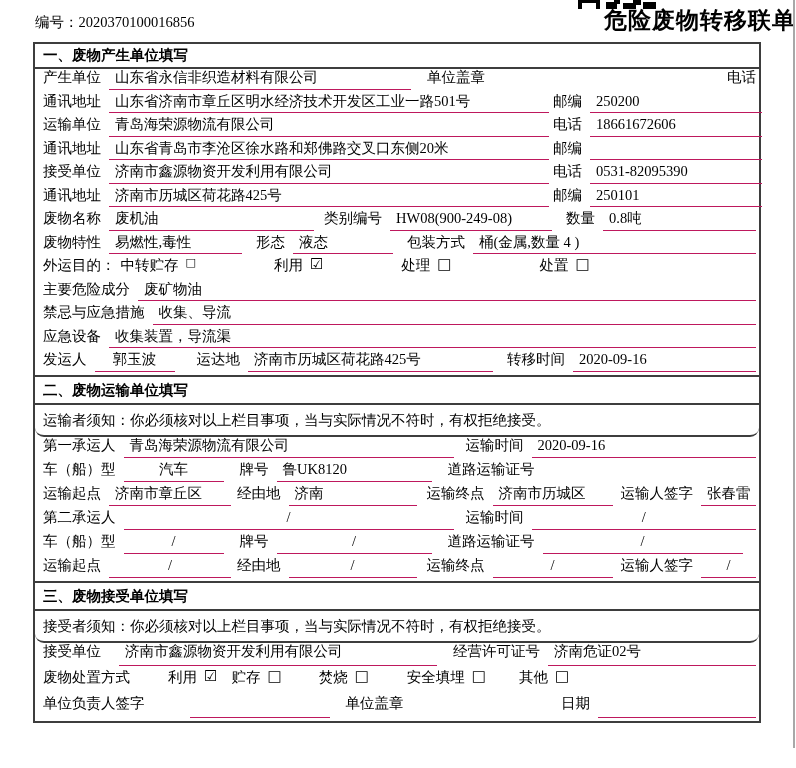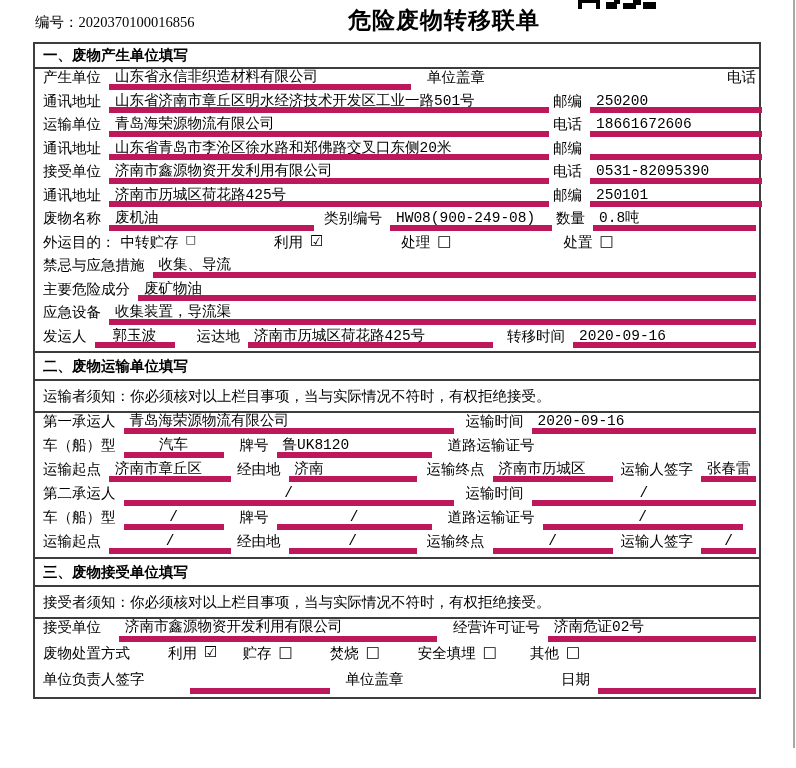--- a/index.html
+++ b/index.html
@@ -1,37 +1,37 @@
 <!DOCTYPE html>
 <html><head>
 <meta charset="utf-8">
 <style>
   html,body{margin:0;padding:0;background:#fff;}
   .page{position:relative;width:796px;height:748px;background:#fff;overflow:hidden;
         font-family:"Liberation Serif","DejaVu Serif",serif;color:#000;font-size:14.5px;}
   .page-edge{position:absolute;right:1px;top:0;width:2px;height:100%;background:#a8a8a8;}
   .doc-header{position:relative;height:42px;}
   .serial{position:absolute;left:35px;top:13px;white-space:nowrap;}
-  .doc-title{position:absolute;left:0;right:0;top:5px;text-align:center;padding-left:92px;
+  .doc-title{position:absolute;left:0;right:0;top:5px;text-align:right;padding-left:92px;
              font-size:23px;font-weight:bold;letter-spacing:1px;}
   .qr{position:absolute;left:578px;top:0;}
   .form-table{position:absolute;left:33px;top:42px;width:724px;border:2px solid #3d3d3d;
               background:#fff;box-sizing:content-box;}
   .sec-header{height:23px;line-height:23px;font-weight:bold;padding:0 8px;
               border-bottom:2px solid #3d3d3d;}
   .sec-header.mid{height:26px;line-height:26px;border-top:2px solid #3d3d3d;}
   .note-row{height:30px;line-height:30px;padding:0 8px;border-bottom:2px solid #3d3d3d;
-            white-space:nowrap;}
+            white-space:nowrap;border-radius:9px;}
   .row{display:flex;height:23.5px;padding:0 3px 3px 8px;
        box-sizing:border-box;line-height:17px;}
   .row.s2{height:24px;}
   .row.s3{height:26px;}
   .lbl{white-space:nowrap;flex-shrink:0;}
-  .u{border-bottom:6px solid #be185d;white-space:nowrap;margin-left:8px;padding:0 6px;
-     box-sizing:border-box;flex-shrink:0;overflow:hidden;font-family:Liberation Mono, monospace;}
+  .u{border-bottom:1px solid #be185d;white-space:nowrap;margin-left:8px;padding:0 6px;
+     box-sizing:border-box;flex-shrink:0;overflow:hidden;}
   .u.c{text-align:center;}
   .fill{flex:1 1 auto;min-width:0;}
   .sp{flex:1 1 auto;min-width:4px;}
   .spf{flex-shrink:0;}
   .cb{font-family:"DejaVu Sans",sans-serif;font-size:15px;line-height:15px;margin-left:7px;
       flex-shrink:0;}
   .cb.sm{font-size:11px;line-height:12px;}
   .footer{position:absolute;left:35px;top:751px;white-space:nowrap;}
 </style>
 </head>
@@ -104,45 +104,53 @@
       <span class="sp"></span>
       <span class="lbl">邮编</span>
       <span class="u" style="width:172px">250101</span>
     </div>
 
     <div class="row">
       <span class="lbl">废物名称</span>
       <span class="u" style="width:205px">废机油</span>
       <span class="lbl" style="margin-left:10px">类别编号</span>
       <span class="u" style="width:162px">HW08(900-249-08)</span>
-      <span class="lbl" style="margin-left:4px">数量</span>
+      <span class="lbl" style="margin-left:14px">数量</span>
       <span class="u fill">0.8吨</span>
     </div>
 
+    <div class="row">
+      <span class="lbl">废物特性</span>
+      <span class="u" style="width:133px">易燃性,毒性</span>
+      <span class="lbl" style="margin-left:14px">形态</span>
+      <span class="u" style="width:100px">液态</span>
+      <span class="lbl" style="margin-left:14px">包装方式</span>
+      <span class="u fill">桶(金属,数量 4 )</span>
+    </div>
 
     <div class="row">
       <span class="lbl">外运目的：</span>
       <span class="lbl" style="margin-left:5px">中转贮存</span>
       <span class="cb sm">□</span>
       <span class="lbl" style="margin-left:78px">利用</span>
       <span class="cb">☑</span>
       <span class="lbl" style="margin-left:78px">处理</span>
       <span class="cb">□</span>
-      <span class="lbl" style="margin-left:112px">处置</span>
-      <span class="cb">□</span>
+      <span class="lbl" style="margin-left:88px">处置</span>
+      <span class="cb">□</span>
+    </div>
+
+    <div class="row">
+      <span class="lbl">主要危险成分</span>
+      <span class="u fill">废矿物油</span>
     </div>
 
     <div class="row">
       <span class="lbl">禁忌与应急措施</span>
       <span class="u fill">收集、导流</span>
-    </div>
-
-    <div class="row">
-      <span class="lbl">主要危险成分</span>
-      <span class="u fill">废矿物油</span>
     </div>
 
     <div class="row">
       <span class="lbl">应急设备</span>
       <span class="u fill">收集装置，导流渠</span>
     </div>
 
     <div class="row">
       <span class="lbl">发运人</span>
       <span class="u c" style="width:80px">郭玉波</span>
@@ -220,21 +228,21 @@
       <span class="u" style="width:318px;margin-left:18px">济南市鑫源物资开发利用有限公司</span>
       <span class="lbl" style="margin-left:16px">经营许可证号</span>
       <span class="u fill">济南危证02号</span>
     </div>
 
 
     <div class="row s3">
       <span class="lbl">废物处置方式</span>
       <span class="lbl" style="margin-left:38px">利用</span>
       <span class="cb">☑</span>
-      <span class="lbl" style="margin-left:25px">贮存</span>
+      <span class="lbl" style="margin-left:14px">贮存</span>
       <span class="cb">□</span>
       <span class="lbl" style="margin-left:37px">焚烧</span>
       <span class="cb">□</span>
       <span class="lbl" style="margin-left:38px">安全填埋</span>
       <span class="cb">□</span>
       <span class="lbl" style="margin-left:33px">其他</span>
       <span class="cb">□</span>
     </div>
 
     <div class="row s3">

